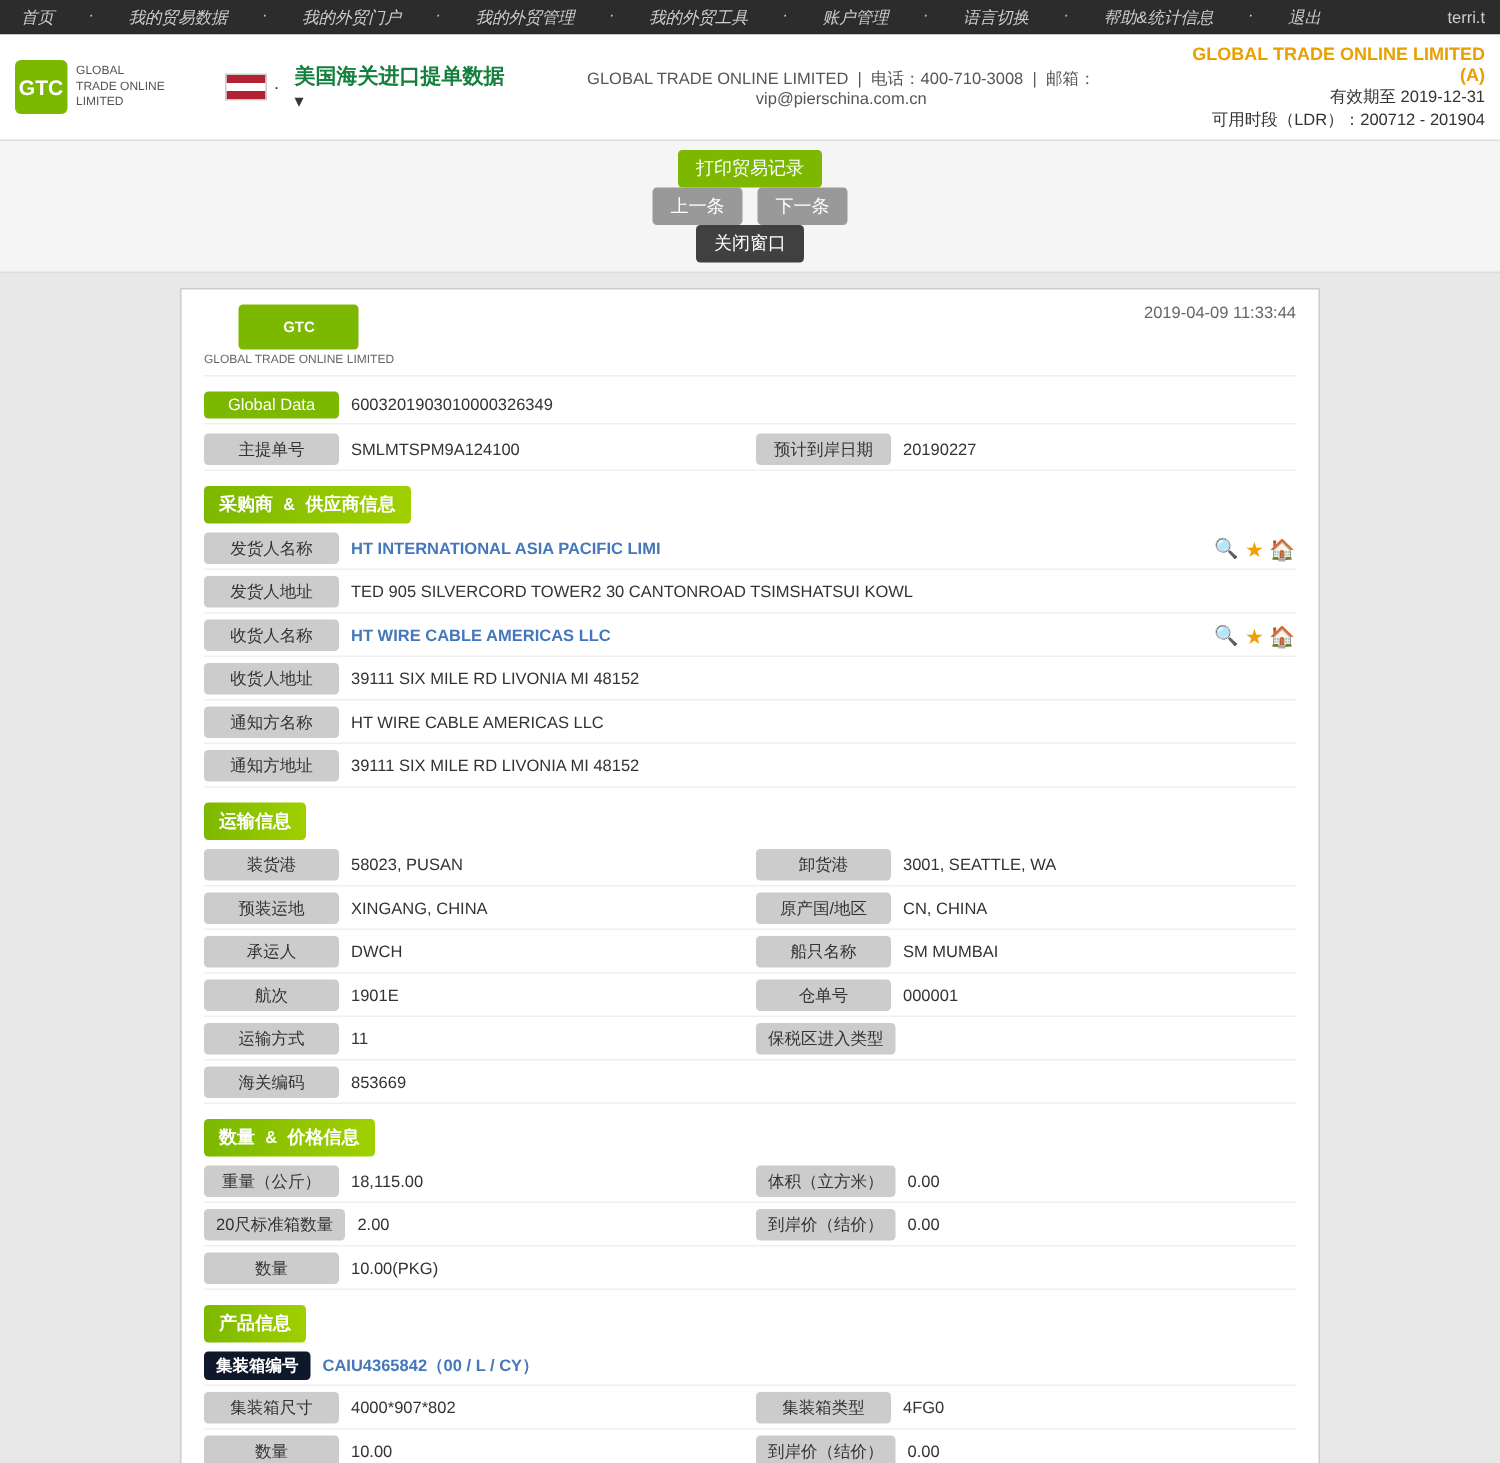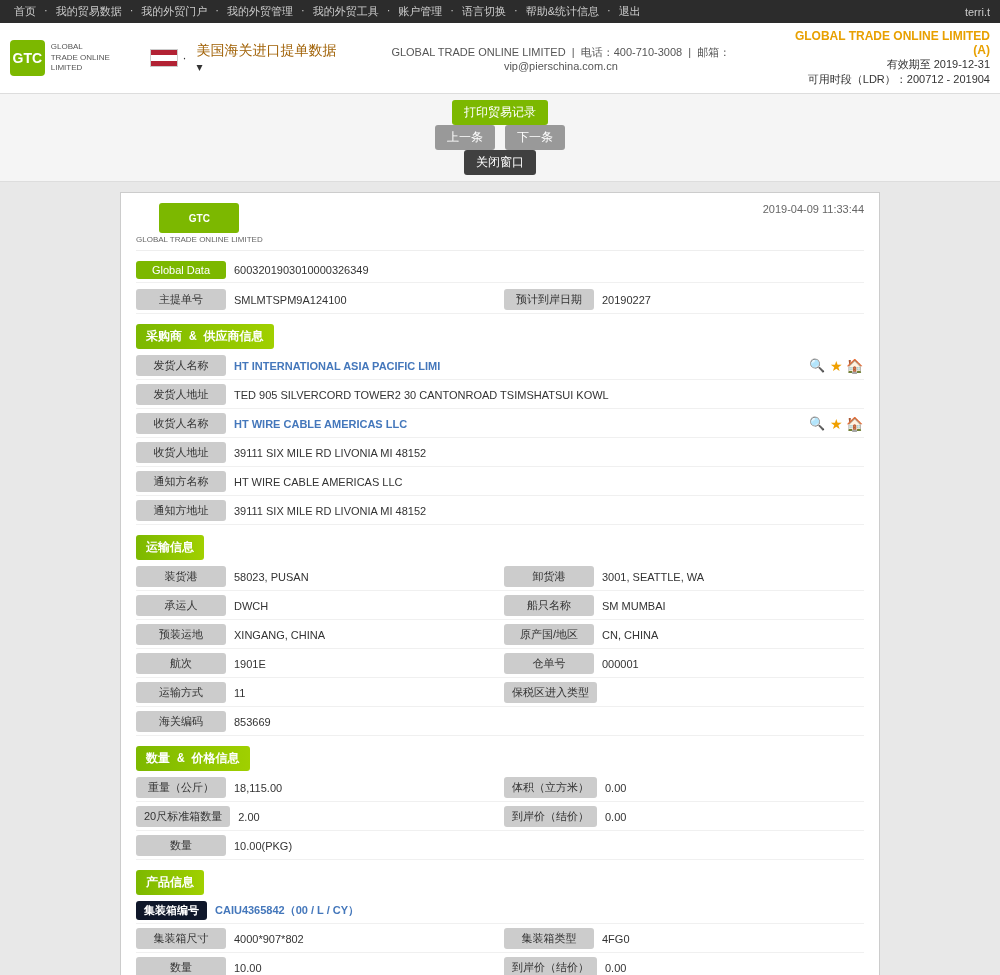--- a/index.html
+++ b/index.html
@@ -1,29 +1,29 @@
 <!DOCTYPE html>
 <html><head>
   <meta charset="utf-8">
   <style>
     * { box-sizing: border-box; margin: 0; padding: 0; }
     body { font-family: Arial, sans-serif; font-size: 12px; background: #e8e8e8; color: #333; }
 
     
     .top-nav { background: #2c2c2c; color: #ccc; padding: 4px 10px; display: flex; justify-content: space-between; align-items: center; font-size: 11px; }
     .top-nav a { color: #ccc; text-decoration: none; margin: 0 4px; cursor: pointer; }
-    .top-nav-left { display: flex; gap: 4px; align-items: flex-start; }
+    .top-nav-left { display: flex; gap: 19px; align-items: flex-start; font-style: italic; }
     .top-nav-right { color: #ccc; font-size: 11px; }
 
     
     .header { background: #fff; padding: 6px 10px; display: flex; align-items: center; justify-content: space-between; border-bottom: 1px solid #ddd; }
     .header-left { display: flex; align-items: center; gap: 10px; }
     .flag-box { display: flex; align-items: center; gap: 4px; }
     .flag { width: 28px; height: 18px; background: linear-gradient(180deg, #b22234 33%, #fff 33%, #fff 66%, #b22234 66%); border: 1px solid #ccc; position: relative; overflow: hidden; }
-    .header-title { font-size: 14px; font-weight: normal; color: #a16207; }
+    .header-title { font-size: 14px; font-weight: bold; color: #15803d; }
     .header-right { text-align: right; font-size: 11px; color: #333; }
     .header-right .company { color: #e8a000; font-weight: bold; font-size: 12px; }
 
     
     .toolbar { background: #f5f5f5; padding: 6px 10px; display: flex; justify-content: space-between; align-items: center; border-bottom: 1px solid #ddd; flex-direction: column; }
     .btn-green { background: #7cb800; color: #fff; border: none; padding: 4px 12px; border-radius: 3px; cursor: pointer; font-size: 12px; }
     .btn-gray { background: #999; color: #fff; border: none; padding: 4px 12px; border-radius: 3px; cursor: pointer; font-size: 12px; margin: 0 3px; }
     .btn-red { background: #404040; color: #fff; border: none; padding: 4px 12px; border-radius: 3px; cursor: pointer; font-size: 12px; }
     .toolbar-center { display: flex; align-items: center; gap: 4px; }
 
@@ -202,36 +202,36 @@
           <span class="info-label">装货港</span>
           <span class="info-value">58023, PUSAN</span>
         </div>
         <div class="col">
           <span class="info-label">卸货港</span>
           <span class="info-value">3001, SEATTLE, WA</span>
         </div>
       </div>
       <div class="row-pair">
         <div class="col">
+          <span class="info-label">预装运地</span>
+          <span class="info-value">XINGANG, CHINA</span>
+        </div>
+        <div class="col">
+          <span class="info-label">原产国/地区</span>
+          <span class="info-value">CN, CHINA</span>
+        </div>
+      </div>
+      <div class="row-pair">
+        <div class="col">
           <span class="info-label">承运人</span>
           <span class="info-value">DWCH</span>
         </div>
         <div class="col">
           <span class="info-label">船只名称</span>
           <span class="info-value">SM MUMBAI</span>
-        </div>
-      </div>
-      <div class="row-pair">
-        <div class="col">
-          <span class="info-label">预装运地</span>
-          <span class="info-value">XINGANG, CHINA</span>
-        </div>
-        <div class="col">
-          <span class="info-label">原产国/地区</span>
-          <span class="info-value">CN, CHINA</span>
         </div>
       </div>
       <div class="row-pair">
         <div class="col">
           <span class="info-label">航次</span>
           <span class="info-value">1901E</span>
         </div>
         <div class="col">
           <span class="info-label">仓单号</span>
           <span class="info-value">000001</span>

